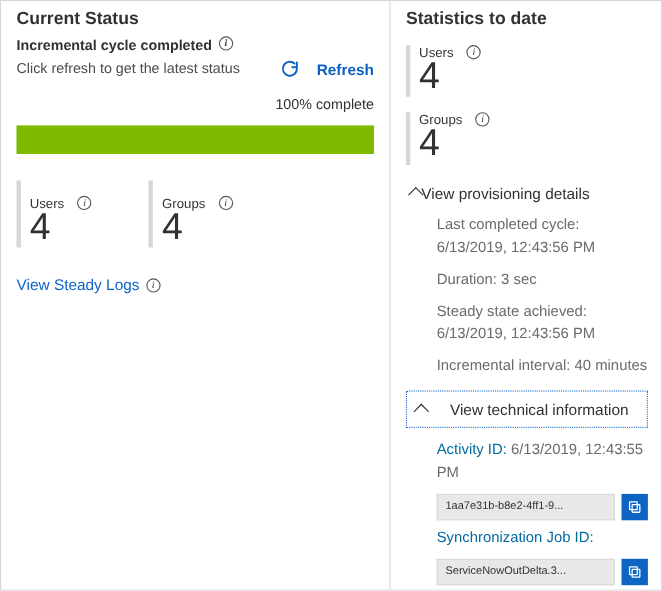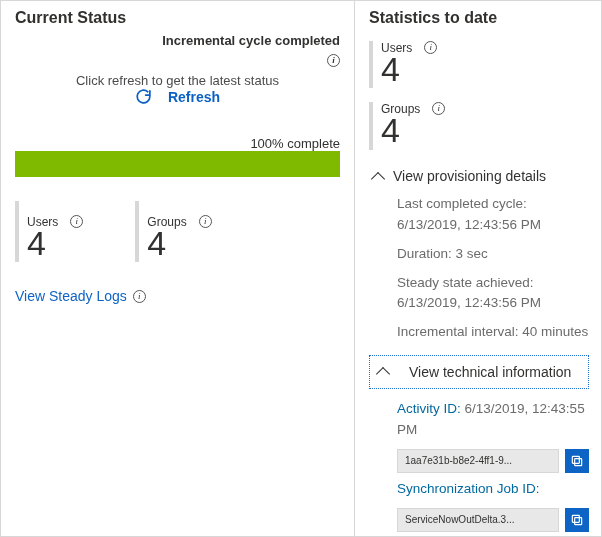--- a/index.html
+++ b/index.html
@@ -29,61 +29,59 @@
   }
   h2 {
     font-size: 16px;
     font-weight: 700;
     margin-bottom: 6px;
   }
   .subhead-row {
     font-size: 13px;
     font-weight: 700;
     display: flex;
-    align-items: flex-end;
+    align-items: flex-start;
     gap: 6px;
     margin-bottom: 6px;
-    flex-direction: column;
   }
   .info-icon {
     display: inline-flex;
     align-items: center;
     justify-content: center;
     width: 13px; height: 13px;
     border-radius: 50%;
     border: 1px solid #555;
     font-size: 9px;
     font-style: italic;
     font-family: Georgia, serif;
     color: #323130;
     line-height: 1;
     cursor: default;
   }
   .hint-row {
     display: flex;
-    align-items: center;
+    align-items: flex-start;
     justify-content: space-between;
-    margin-bottom: 31px;
-    flex-direction: column;
+    margin-bottom: 16px;
   }
   .hint-text { color: #4b4b4b; }
   .refresh-btn {
     display: inline-flex;
     align-items: center;
     gap: 16px;
     color: #0b60c4;
     font-weight: 600;
     cursor: pointer;
     font-size: 14px;
   }
   .refresh-icon svg { display: block; }
   .progress-label {
     text-align: right;
     font-size: 13px;
-    margin-bottom: 0;
+    margin-bottom: 12px;
   }
   .progress-bar {
     width: 100%;
     height: 26px;
     background: #7fba00;
     margin-bottom: 24px;
   }
   .metrics {
     display: flex;
     gap: 52px;
@@ -114,22 +112,21 @@
   .audits a {
     color: #0e64c5;
     text-decoration: none;
     font-size: 14px;
   }
   
   .right .metric { margin-bottom: 10px; }
   .details-block { margin-top: 12px; font-size: 14px; }
   .det-header-plain {
     display: flex;
-    align-items: flex-end;
-    gap: 10px;
+    align-items: flex-start;
     padding: 6px 4px 10px 4px;
   }
   .det-header-box {
     display: flex;
     align-items: center;
     gap: 21px;
     padding: 8px;
     border: 1px dotted #1a6fd1;
     margin-top: 6px;
     cursor: pointer;

